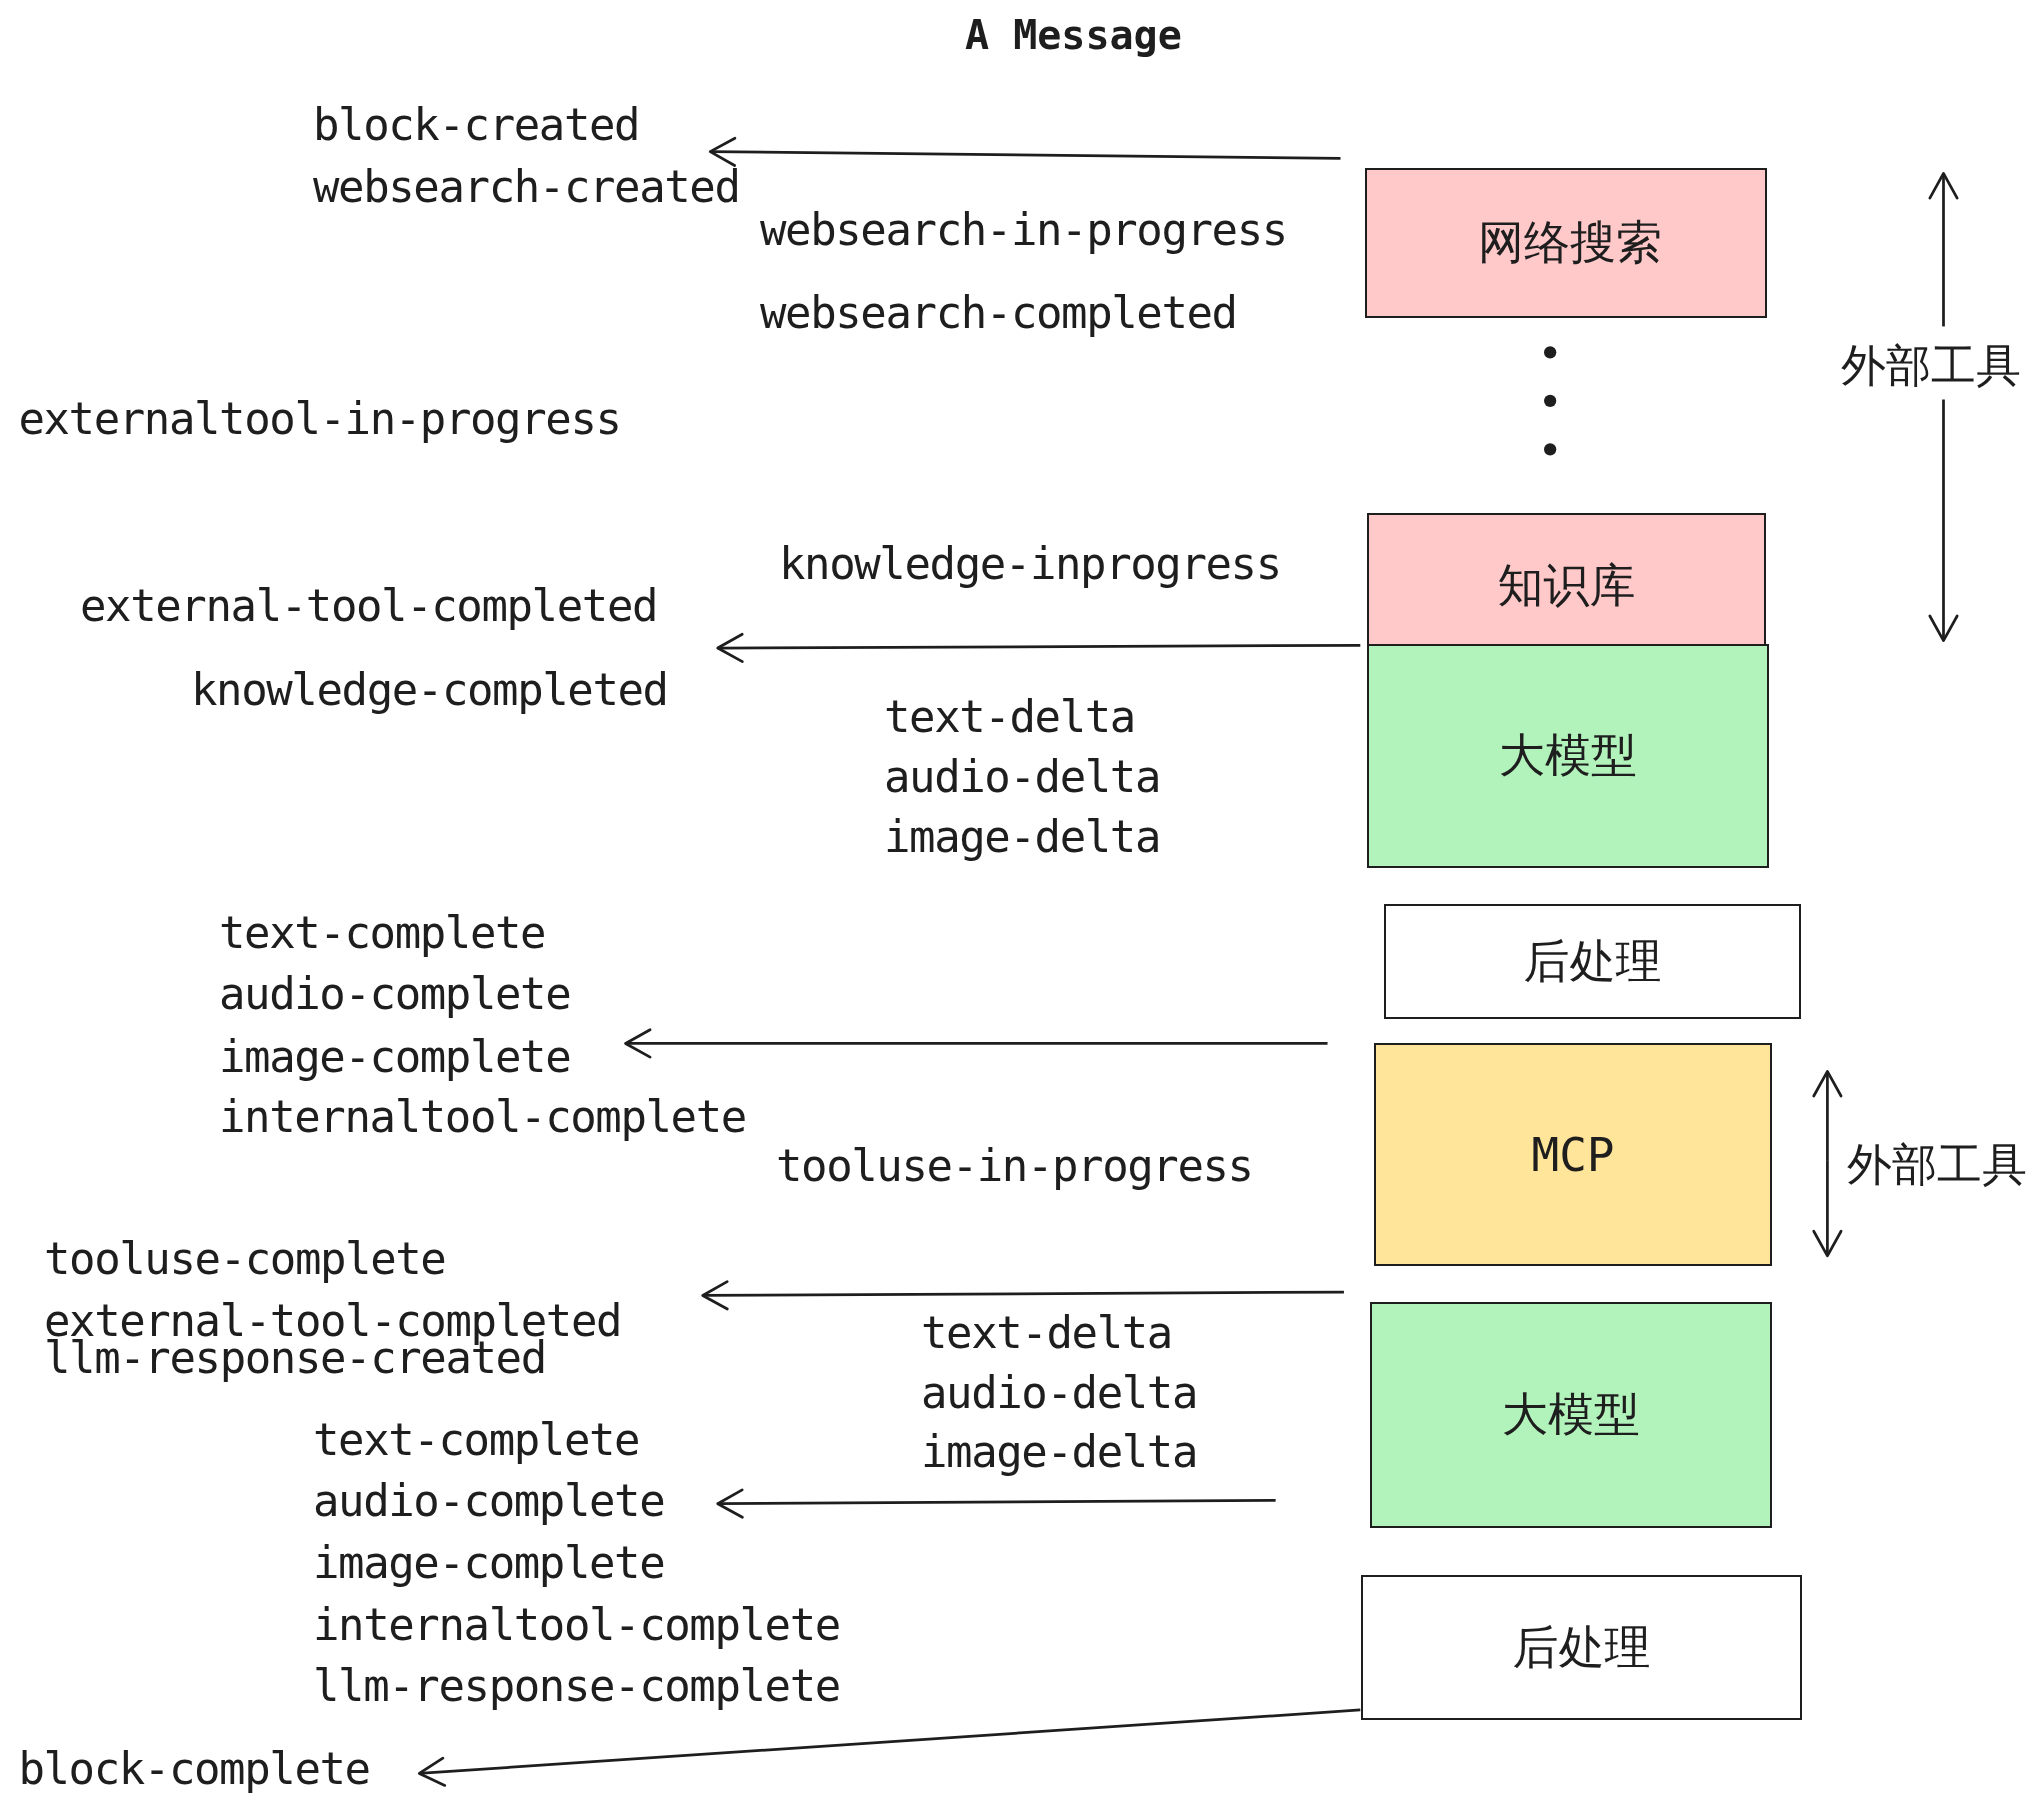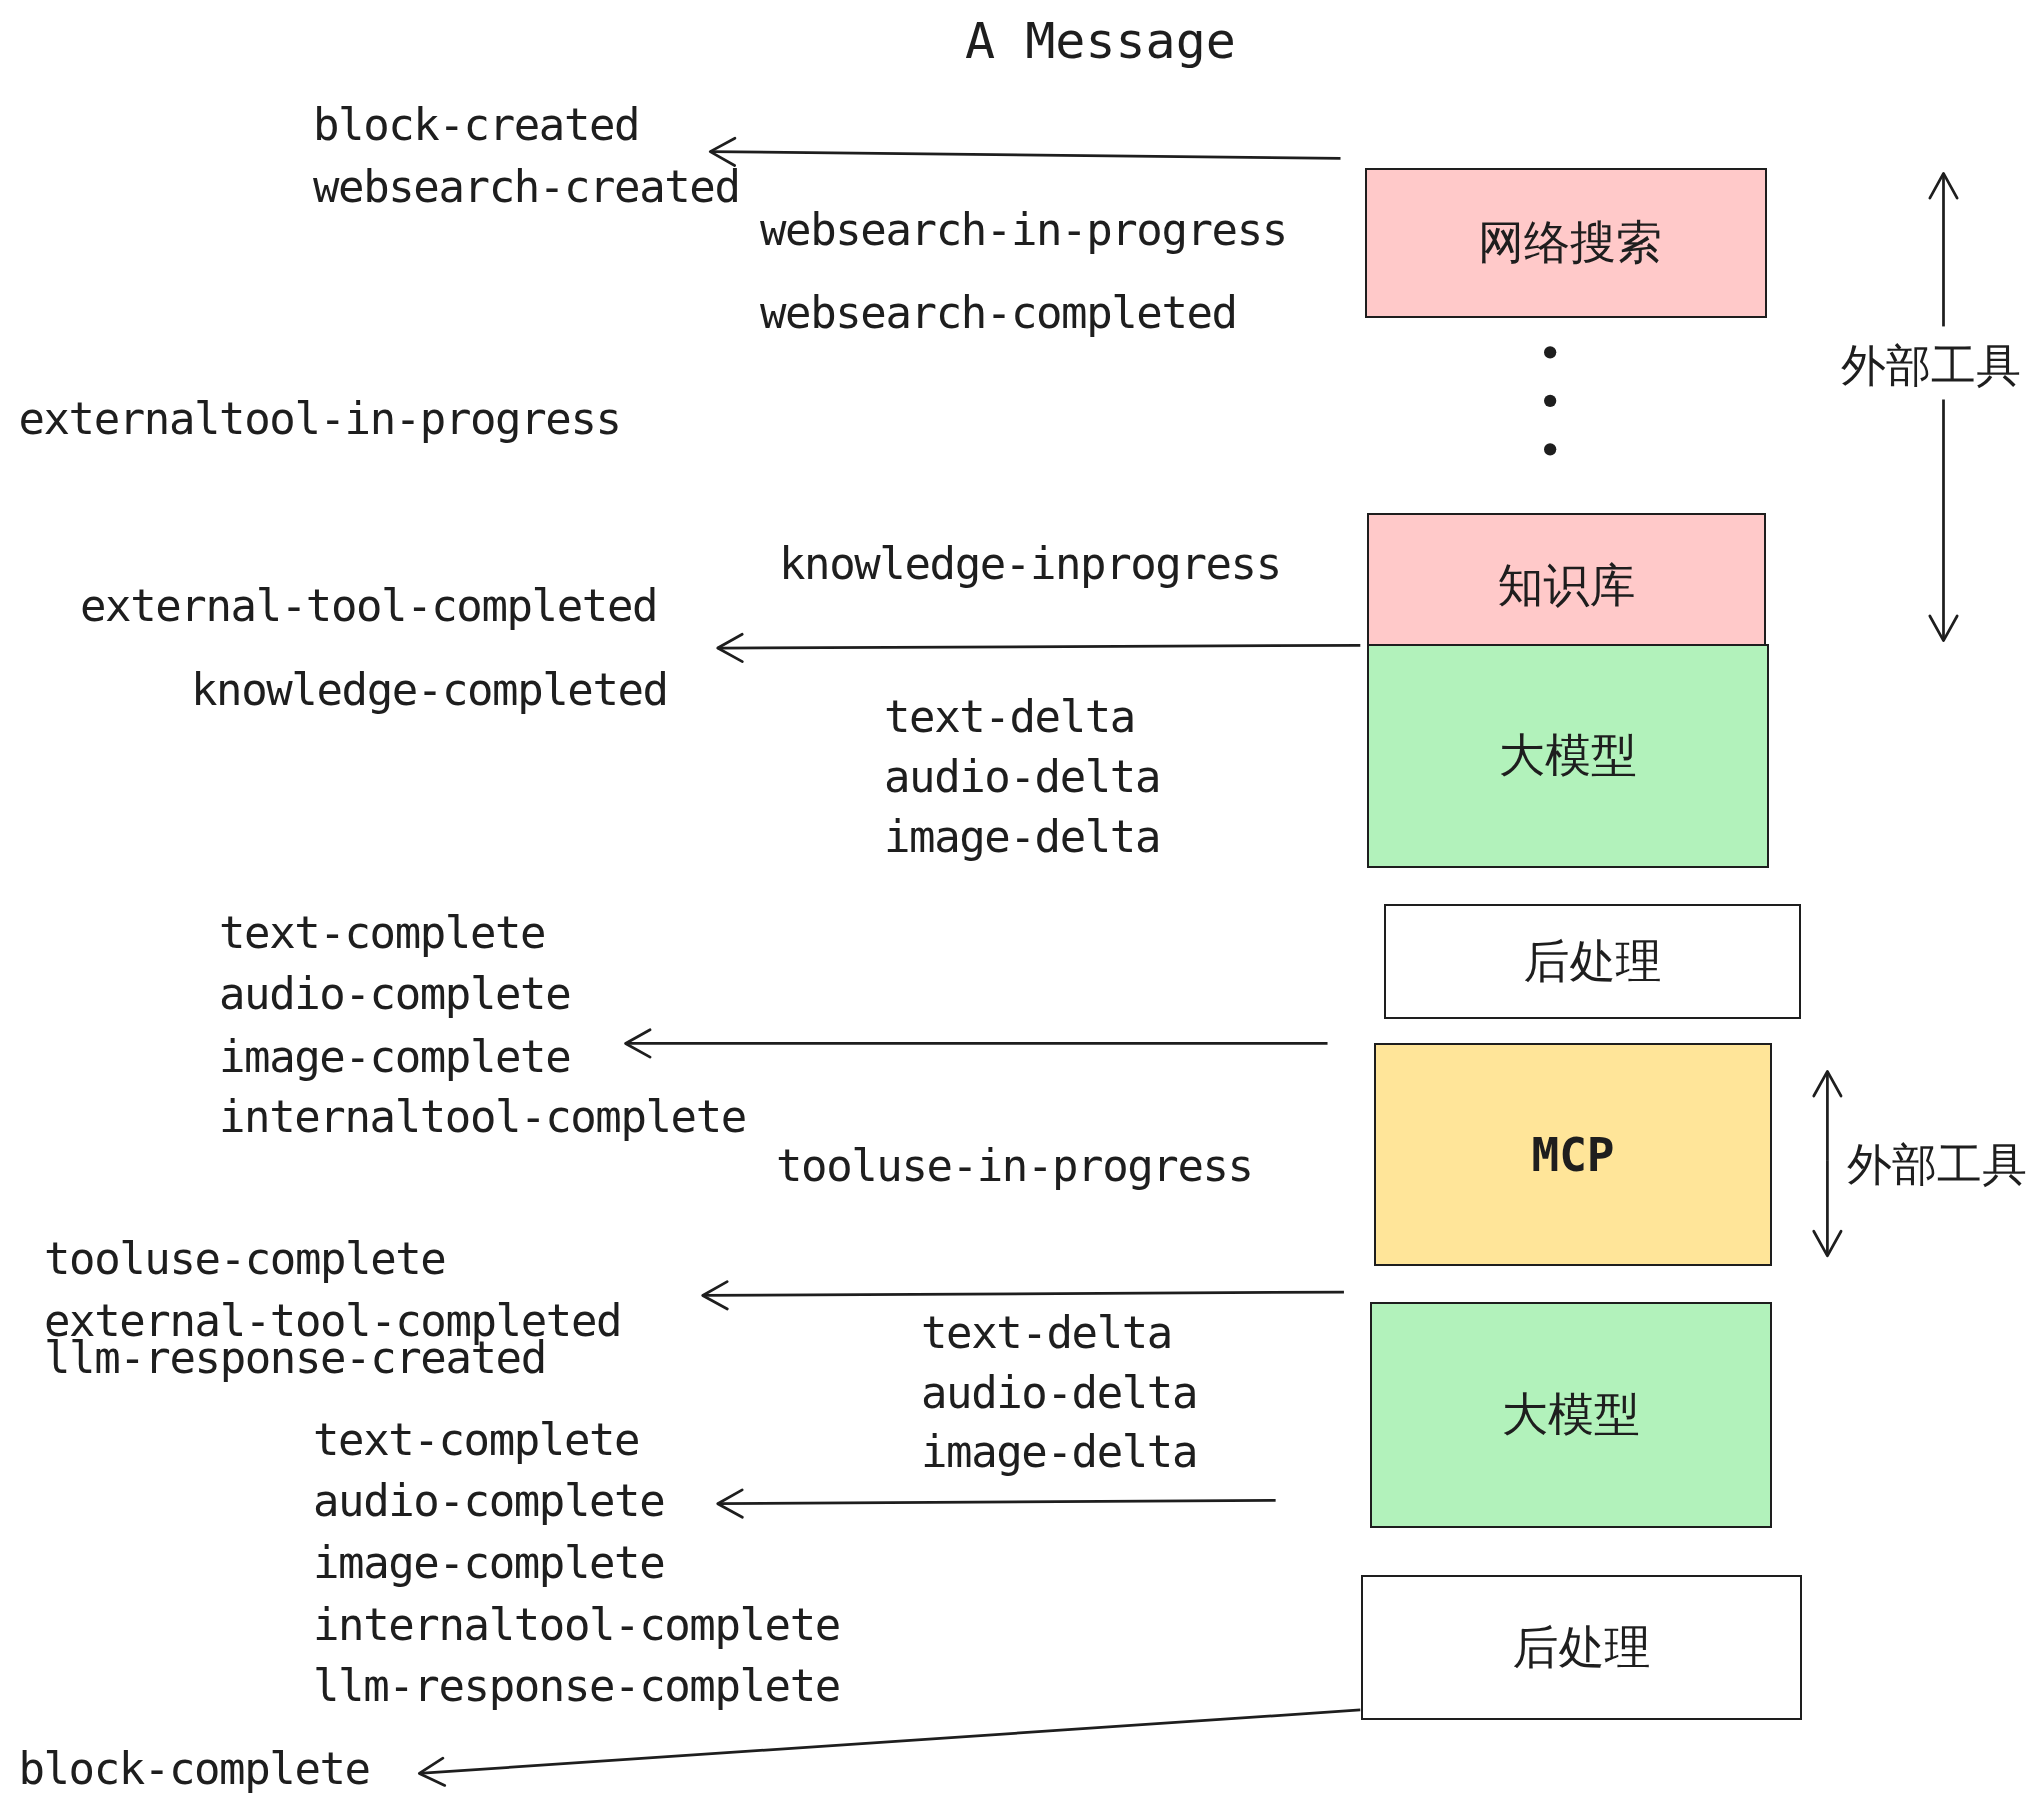--- a/index.html
+++ b/index.html
@@ -8,22 +8,22 @@
     position: relative;
     width: 2035px;
     height: 1796px;
     background: #ffffff;
     color: #1e1e1e;
     font-family: "DejaVu Sans Mono", "Liberation Mono", monospace;
     overflow: hidden;
   }
   .title {
     position: absolute;
-    font-size: 50px;
-    font-weight: normal;
+    font-size: 40px;
+    font-weight: bold;
     white-space: nowrap;
   }
   .ev {
     position: absolute;
     font-size: 44px;
     white-space: nowrap;
     letter-spacing: -1.4px;
   }
   .box {
     position: absolute;
@@ -32,21 +32,21 @@
     align-items: center;
     justify-content: center;
     font-family: "DejaVu Sans", "Liberation Sans", sans-serif;
     font-size: 46px;
     background: #ffffff;
   }
   .box.pink   { background: #ffc9c9; }
   .box.green  { background: #b2f2bb; }
   .box.yellow { background: #ffe599; }
   .box.white  { background: #ffffff; }
-  .box.mono   { font-family: "DejaVu Sans Mono", "Liberation Mono", monospace; font-weight: bold; }
+  .box.mono   { font-family: "DejaVu Sans Mono", "Liberation Mono", monospace; font-weight: normal; }
   .side {
     position: absolute;
     font-family: "DejaVu Sans", "Liberation Sans", sans-serif;
     font-size: 45px;
     white-space: nowrap;
   }
   svg.layer {
     position: absolute;
     left: 0; top: 0;
     width: 2035px;

